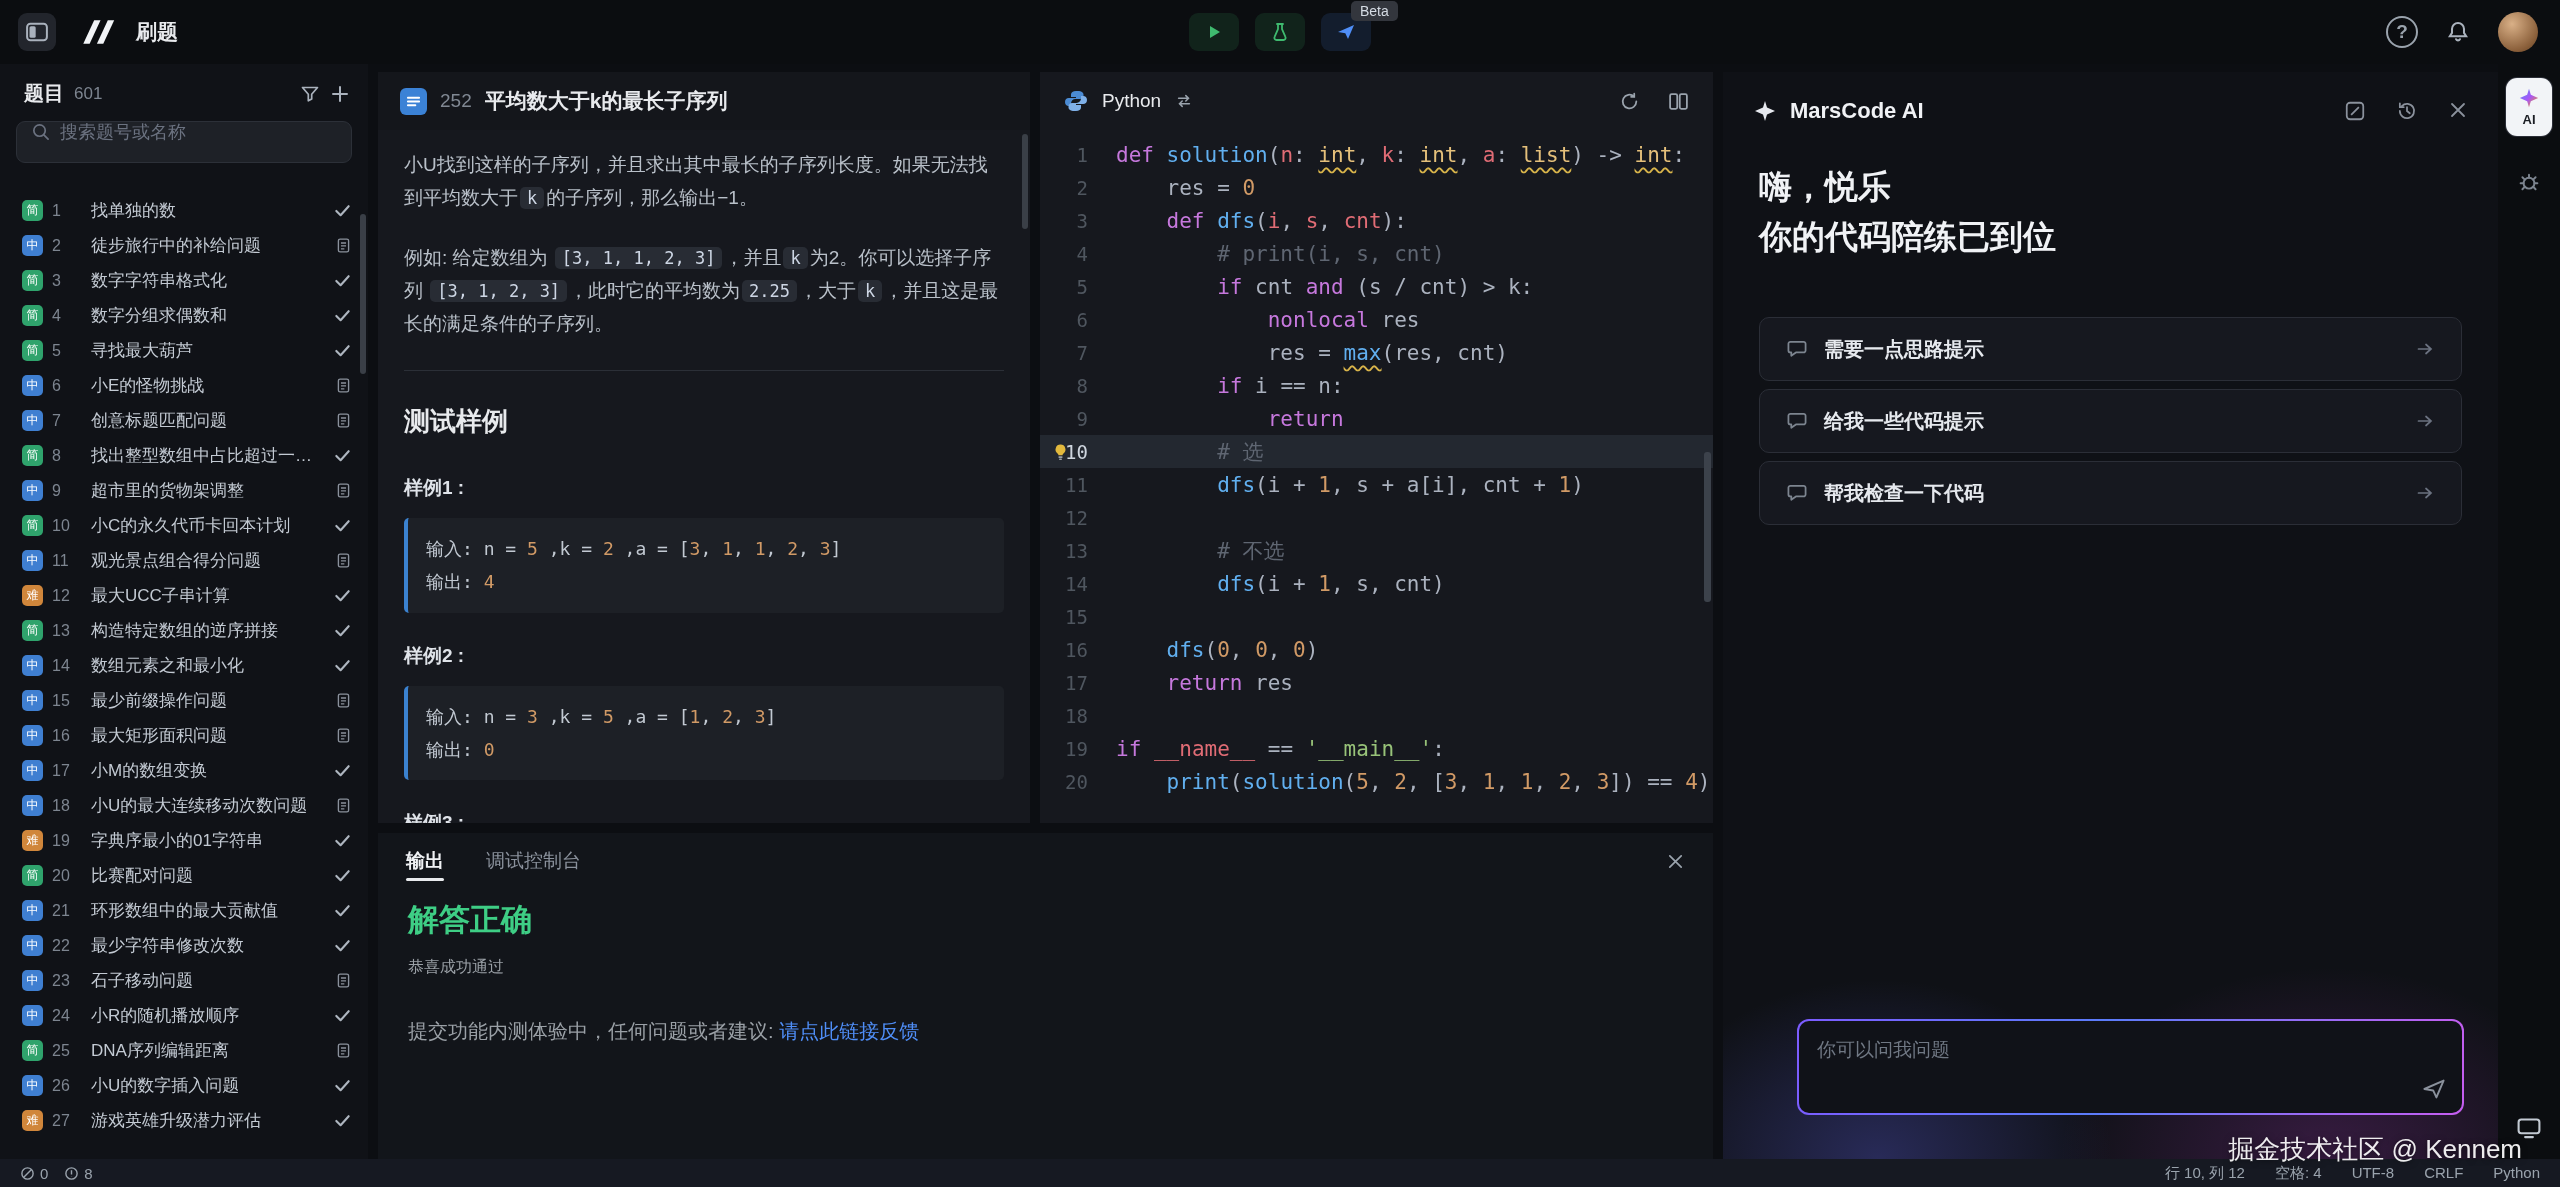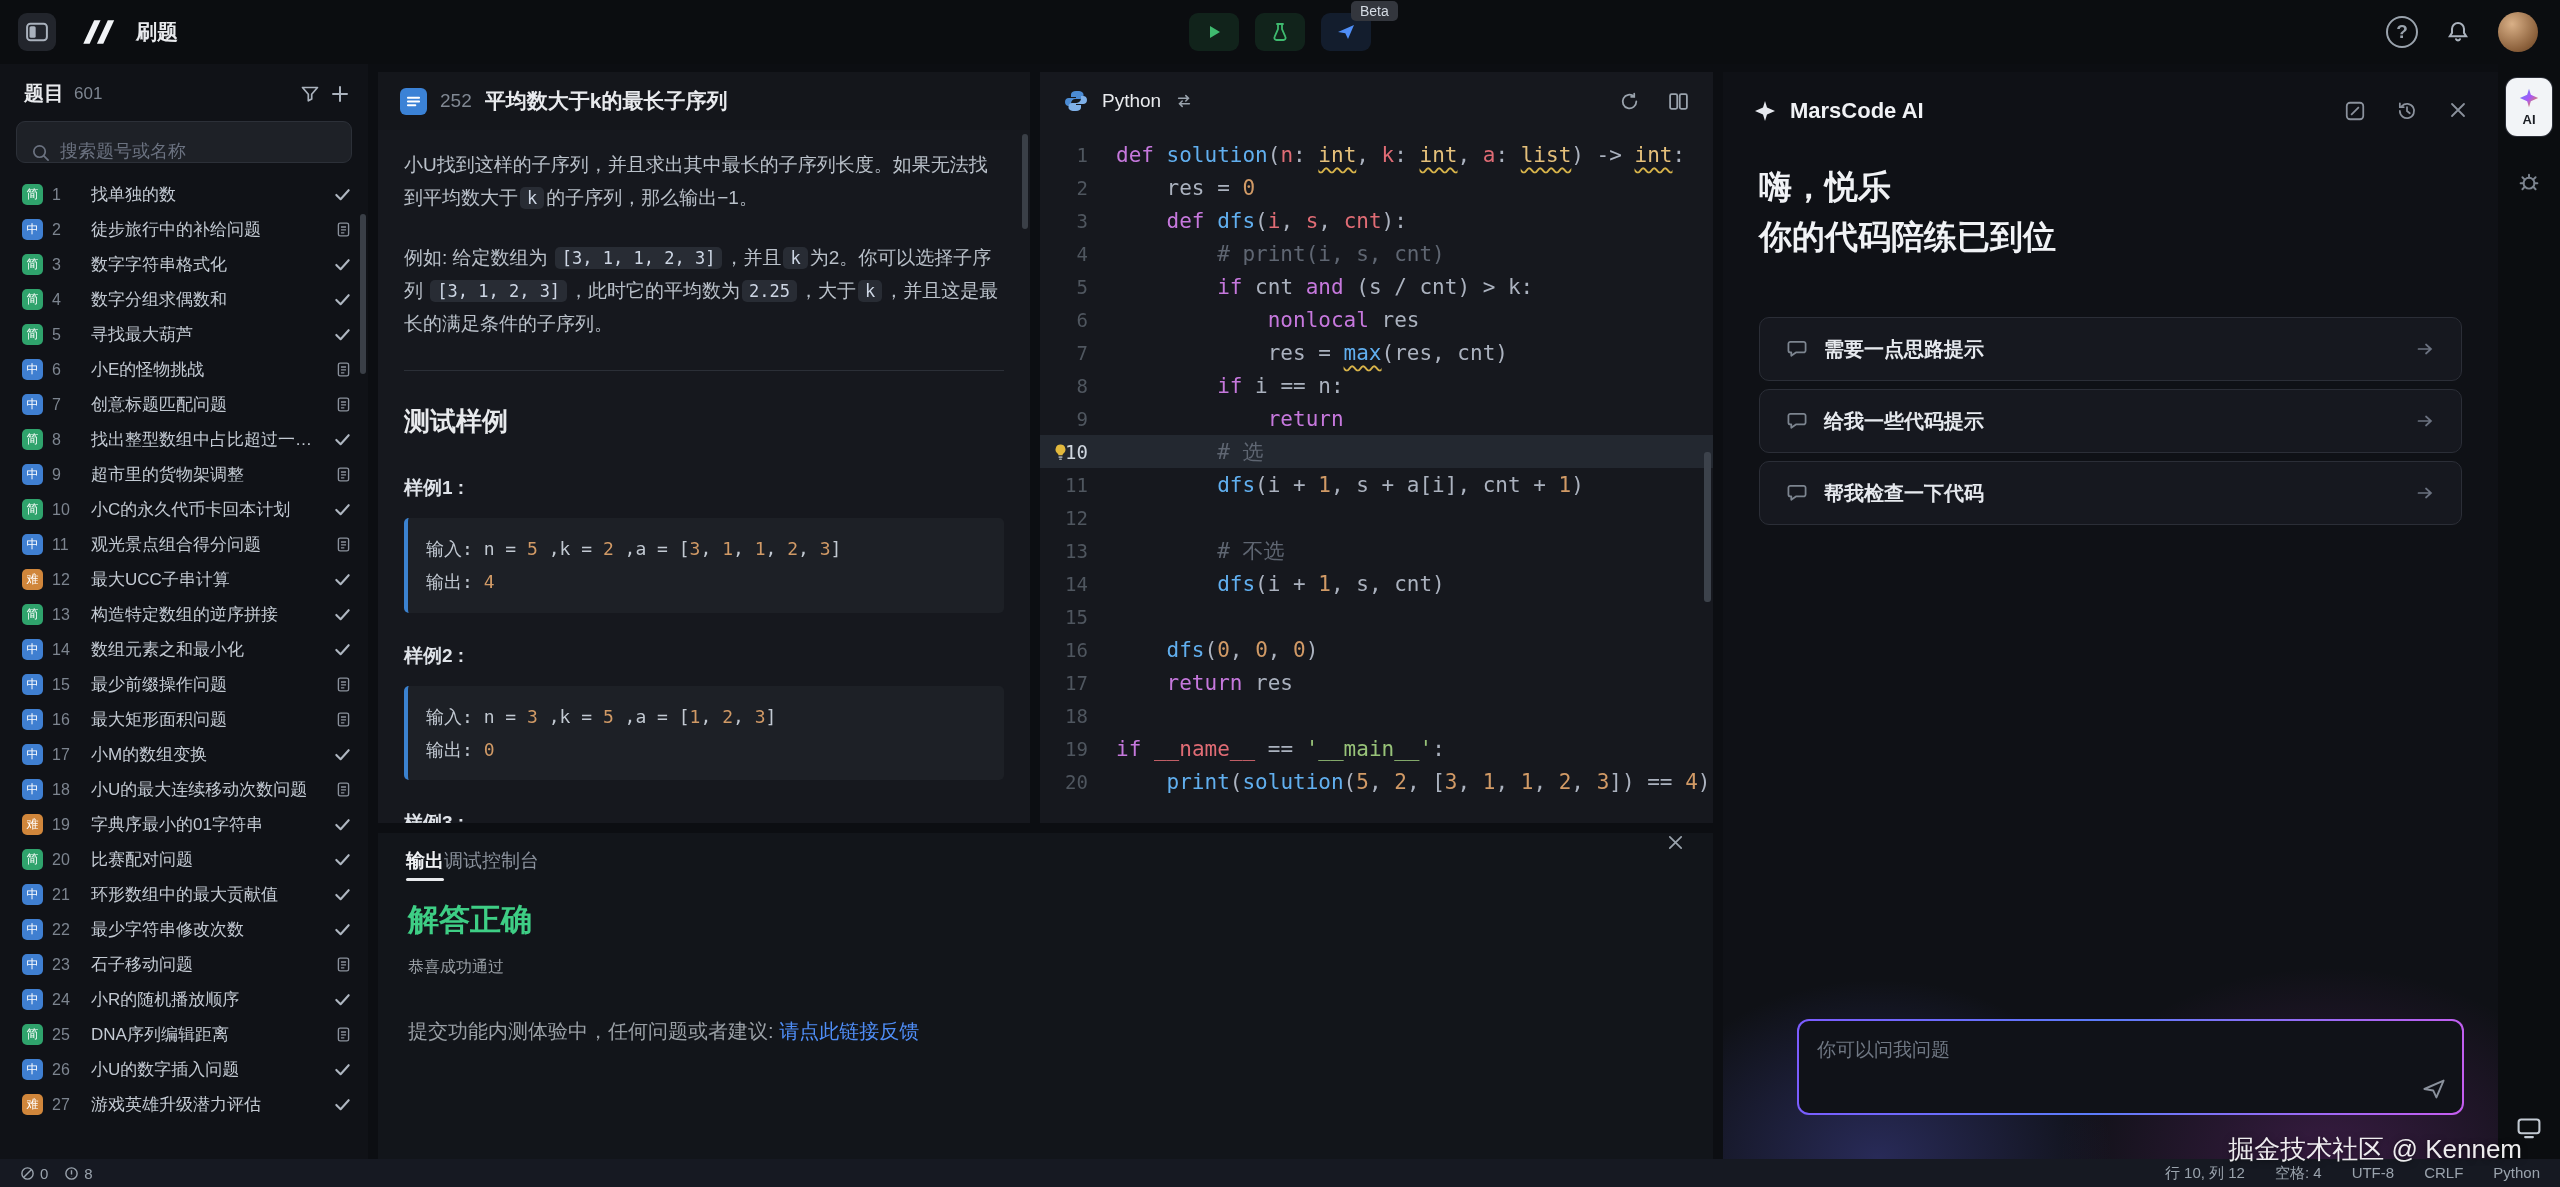--- a/index.html
+++ b/index.html
@@ -25,21 +25,21 @@
 
   .mainrow { flex:1; display:flex; min-height:0; }
 
   
   .sidebar { width:368px; flex:none; display:flex; flex-direction:column; position:relative; background:#101217; }
   .sb-head { display:flex; align-items:center; padding:16px 18px 12px 24px; gap:10px; }
   .sb-title { font-size:20px; font-weight:bold; color:#e8eaed; }
   .sb-count { font-size:17px; color:#7d8590; }
   .sb-head .spacer { flex:1; }
   .sb-ic { color:#aab2bd; cursor:pointer; display:flex; align-items:center; }
-  .searchbox { margin:2px 16px 14px 16px; height:42px; background:#1e2127; border:1px solid #2c3038; border-radius:9px; display:flex; align-items:flex-end; padding:0 14px; gap:10px; }
+  .searchbox { margin:2px 16px 30px 16px; height:42px; background:#1e2127; border:1px solid #2c3038; border-radius:9px; display:flex; align-items:flex-start; padding:0 14px; gap:10px; }
   .searchbox input { flex:1; background:transparent; border:none; outline:none; color:#c7cdd6; font-size:18px; font-family:inherit; }
   .searchbox input::placeholder { color:#6b7280; }
   .prob-list { flex:1; overflow:hidden; }
   .prob-row { height:35px; display:flex; align-items:center; padding:0 16px 0 22px; gap:9px; cursor:pointer; }
   .diff-badge { width:21px; height:21px; border-radius:5px; color:#fff; font-size:12px; display:flex; align-items:center; justify-content:center; flex:none; }
   .prob-num { width:30px; font-size:16px; color:#7d8590; flex:none; }
   .prob-title { flex:1; font-size:17px; color:#c3cad3; white-space:nowrap; overflow:hidden; text-overflow:ellipsis; }
   .prob-status { flex:none; display:flex; align-items:center; color:#aeb6c0; }
   .sb-scroll { position:absolute; right:2px; top:150px; width:6px; height:160px; border-radius:3px; background:#3a3f47; }
 
@@ -75,21 +75,21 @@
   .bulb { position:absolute; left:12px; top:50%; transform:translateY(-50%); display:flex; }
   .code-text { white-space:pre; }
   .tok-k { color:#c678dd; } .tok-f { color:#61afef; } .tok-t { color:#e5c07b; }
   .tok-n { color:#d19a66; } .tok-s { color:#98c379; } .tok-c { color:#5f6672; }
   .tok-p { color:#e06c75; } .tok-d { color:#abb2bf; }
   .wavy { text-decoration:underline; text-decoration-style:wavy; text-decoration-color:#d8b44a; text-decoration-thickness:1.5px; text-underline-offset:5px; }
   .ed-scroll { position:absolute; right:2px; top:380px; width:7px; height:150px; border-radius:3px; background:#3c424b; }
 
   
   .output-panel { height:326px; flex:none; margin-top:10px; background:#12151a; display:flex; flex-direction:column; }
-  .out-tabbar { height:56px; flex:none; display:flex; align-items:flex-start; padding:0 28px; }
+  .out-tabbar { height:56px; flex:none; display:flex; align-items:center; padding:0 28px; gap:42px; }
   .out-tab { font-size:19px; color:#8a919c; cursor:pointer; position:relative; height:56px; display:flex; align-items:center; }
   .out-tab.active { color:#f0f2f5; font-weight:bold; }
   .out-tab.active::after { content:""; position:absolute; left:0; right:0; bottom:8px; height:3px; background:#e8eaed; border-radius:2px; }
   .out-close { margin-left:auto; color:#9aa3ad; cursor:pointer; display:flex; }
   .out-body { padding:10px 30px; }
   .result-title { color:#3ece85; font-size:31px; font-weight:bold; }
   .result-sub { color:#9aa0a6; font-size:16px; margin-top:16px; }
   .feedback { color:#9aa0a6; font-size:20px; margin-top:40px; }
   .feedback a { color:#4f8ef7; text-decoration:none; cursor:pointer; }
 

